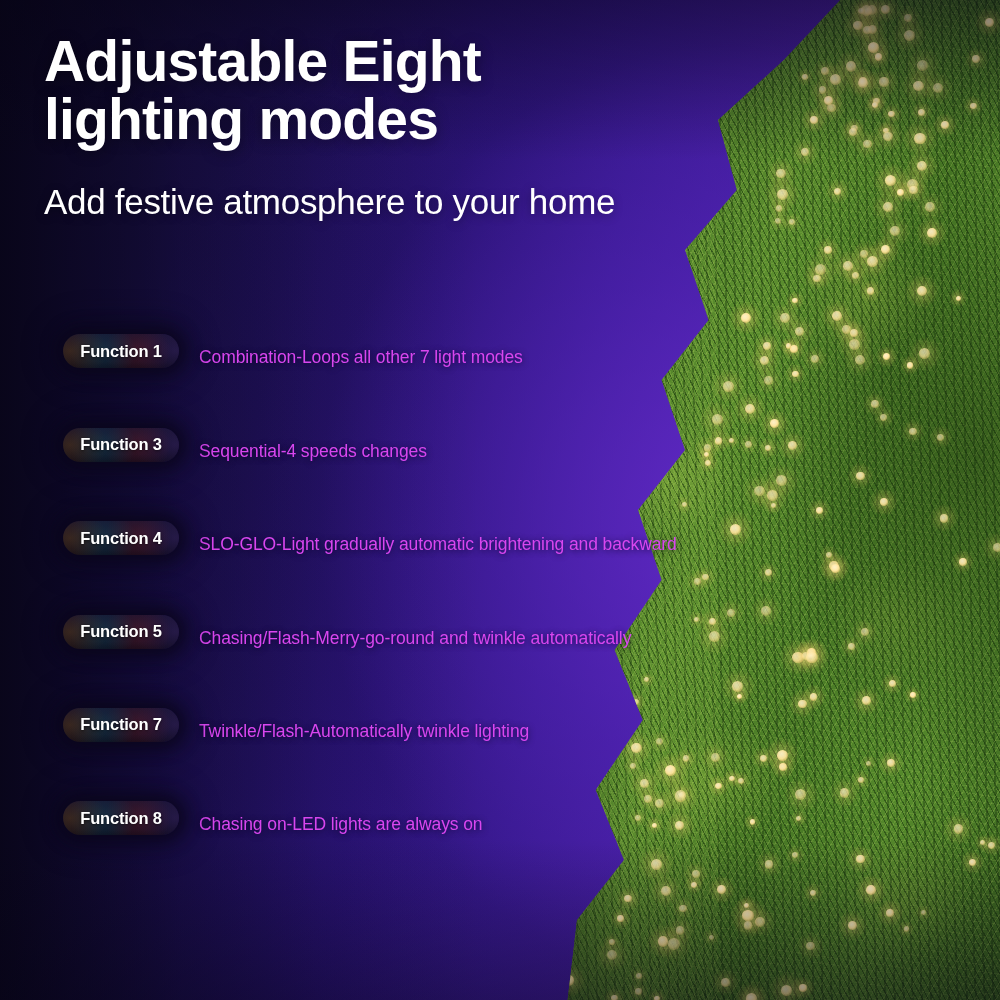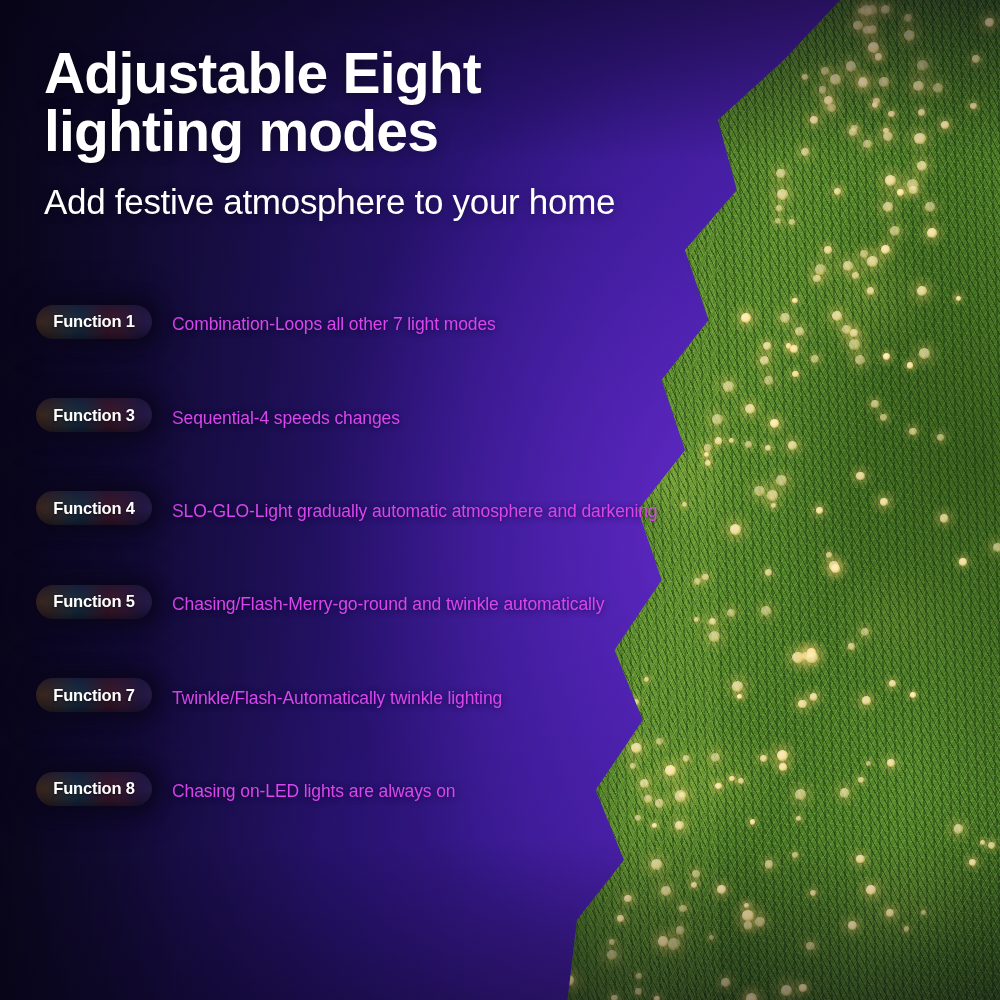--- a/index.html
+++ b/index.html
@@ -117,21 +117,21 @@
     transform:translate(-50%,-50%);
     border-radius:50%;
     background:radial-gradient(circle, rgba(255,224,140,0.42) 0%, rgba(255,210,110,0.16) 40%, rgba(255,200,90,0) 72%);
     pointer-events:none;
   }
 
   
   .content{ position:absolute; inset:0; }
 
   .title{
-    position:absolute; left:44px; top:44px;
+    position:absolute; left:44px; top:32px;
     width:640px;
     color:#ffffff;
     font-size:57px;
     line-height:1.02;
     font-weight:700;
     letter-spacing:-0.8px;
     text-shadow:0 2px 14px rgba(0,0,0,0.40);
   }
   .title .ln{ display:block; }
 
@@ -145,21 +145,22 @@
   }
 
   .rows{
     position:absolute; left:0; top:275px;
     width:100%;
   }
   .row{
     position:relative;
     height:93.4px;
     display:flex;
-    align-items:center;
+    align-items:flex-end;
+    margin-left:27px;
   }
   .badge{
     position:relative;
     margin-left:36px;
     width:116px; height:34px;
     border-radius:17px;
     display:flex; align-items:center; justify-content:center;
     color:#ffffff;
     font-size:16.5px;
     font-weight:700;
@@ -445,21 +446,21 @@
         <div class="row">
           <div class="badge">
             <span class="badge-label">Function 3</span>
           </div>
           <div class="desc">Sequential-4 speeds changes</div>
         </div>
         <div class="row">
           <div class="badge">
             <span class="badge-label">Function 4</span>
           </div>
-          <div class="desc">SLO-GLO-Light gradually automatic atmosphere and darkening</div>
+          <div class="desc">SLO-GLO-Light gradually automatic brightening and backward</div>
         </div>
         <div class="row">
           <div class="badge">
             <span class="badge-label">Function 5</span>
           </div>
           <div class="desc">Chasing/Flash-Merry-go-round and twinkle automatically</div>
         </div>
         <div class="row">
           <div class="badge">
             <span class="badge-label">Function 7</span>

